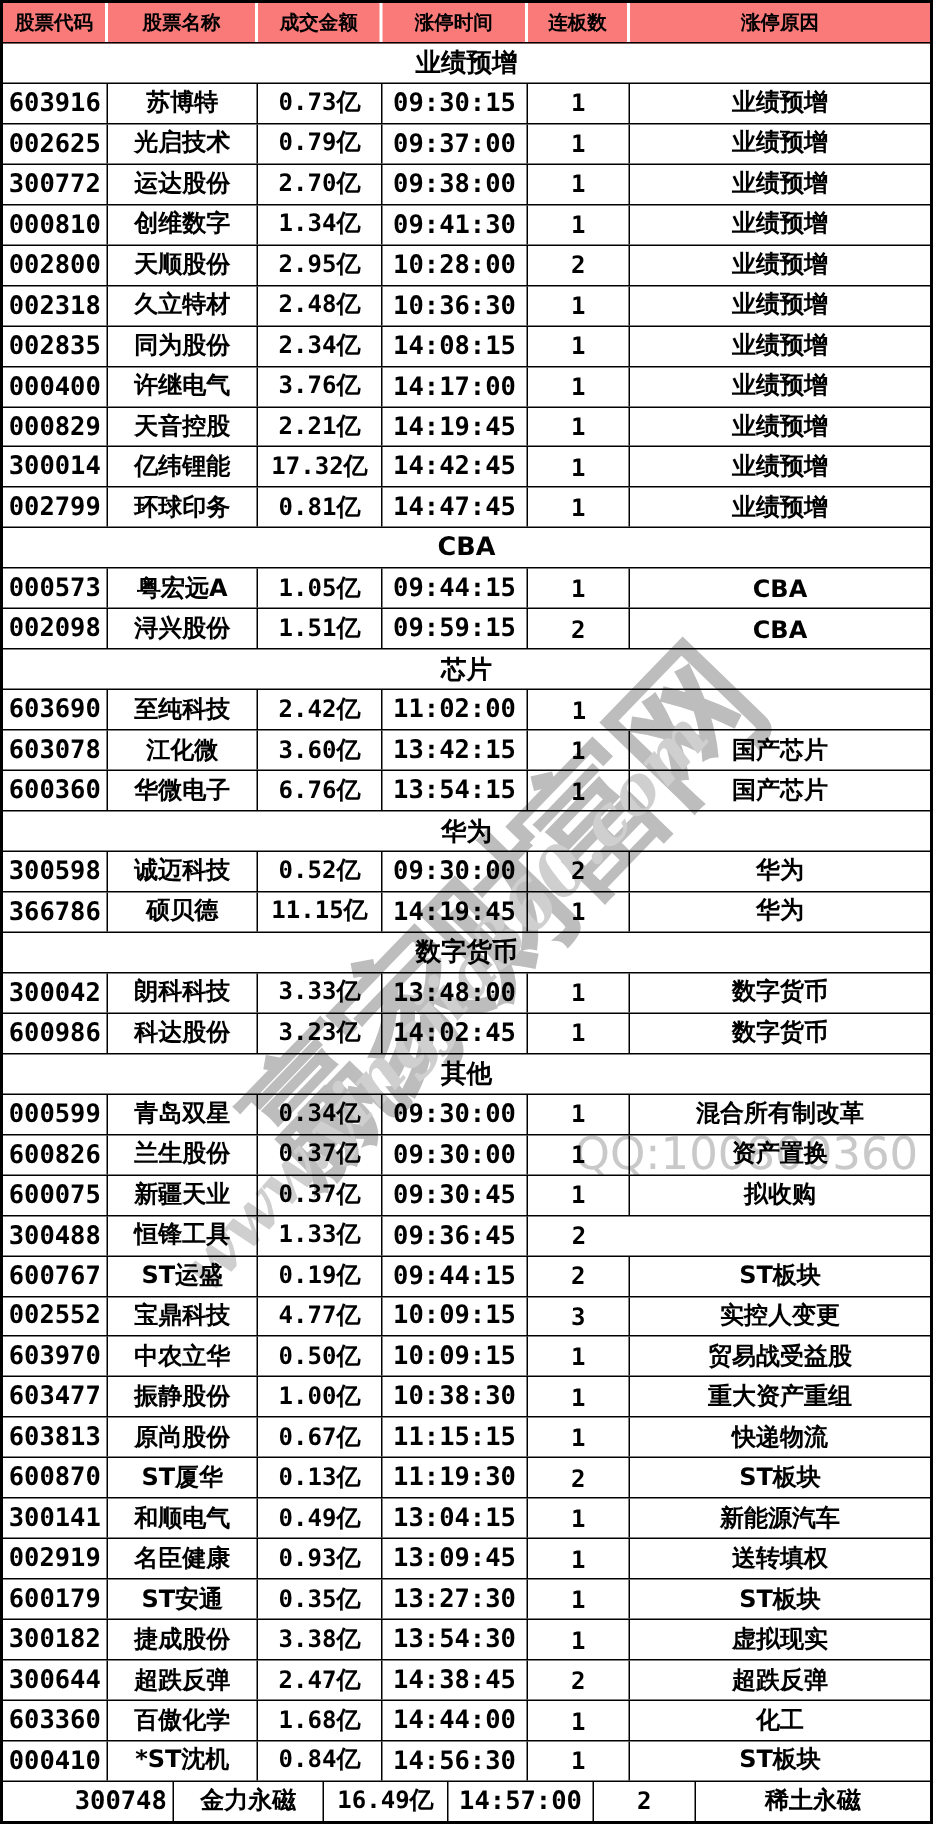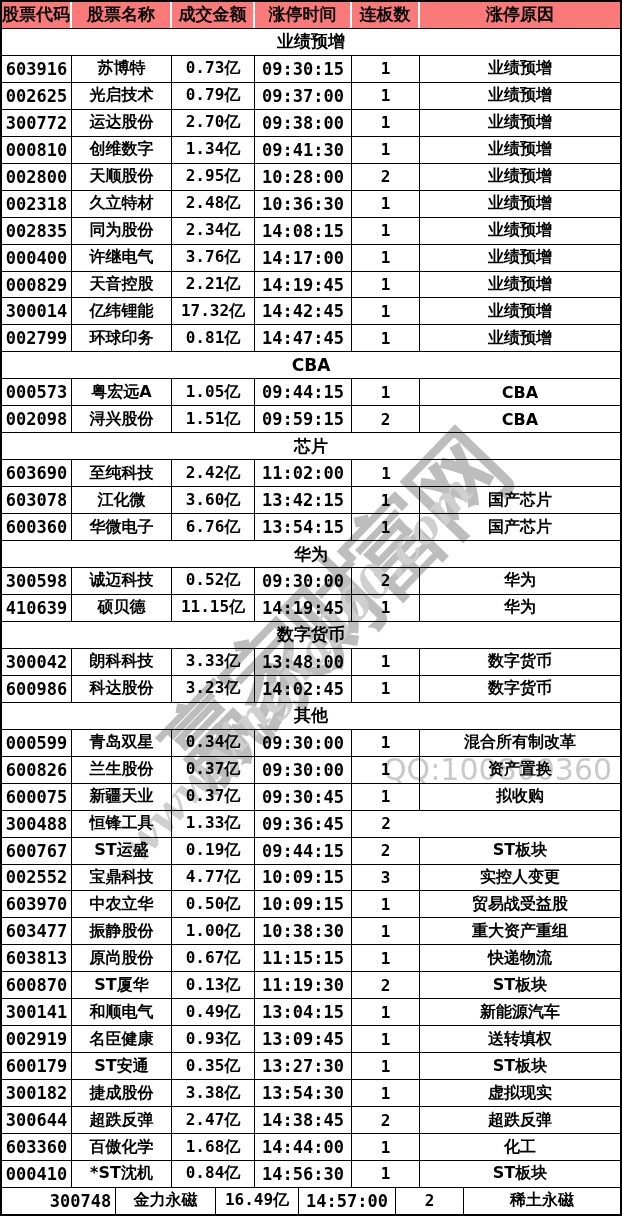--- a/index.html
+++ b/index.html
@@ -19,21 +19,21 @@
   }
   .row{
     flex:1 1 0;display:grid;
     grid-template-columns:70px 100px 83px 97px 68px 1fr;
     border-bottom:1px solid #000;min-height:0;
   }
   .row:last-child{border-bottom:none;margin-left:44px;}
   .header-row{background:#FA7A7A;}
   .hcell{
     display:flex;align-items:center;justify-content:center;
-    font-weight:bold;font-size:17px;color:#000;
+    font-weight:bold;font-size:13px;color:#000;
     border-right:2px solid #fff;overflow:hidden;white-space:nowrap;
   }
   .hcell:last-child{border-right:none;}
   .cell{
     display:flex;align-items:center;justify-content:center;
     font-weight:bold;font-size:16px;color:#000;
     border-right:1px solid #000;overflow:hidden;white-space:nowrap;
   }
   .cell:last-child{border-right:none;}
   .cell.c0,.cell.c3{font-family:"DejaVu Sans Mono","Liberation Mono",monospace;font-size:17px;}
@@ -214,21 +214,21 @@
       <div class="section-row">华为</div>
       <div class="row">
         <div class="cell c0">300598</div>
         <div class="cell c1">诚迈科技</div>
         <div class="cell c2">0.52亿</div>
         <div class="cell c3">09:30:00</div>
         <div class="cell c4">2</div>
         <div class="cell c5">华为</div>
       </div>
       <div class="row">
-        <div class="cell c0">410639</div>
+        <div class="cell c0">366786</div>
         <div class="cell c1">硕贝德</div>
         <div class="cell c2">11.15亿</div>
         <div class="cell c3">14:19:45</div>
         <div class="cell c4">1</div>
         <div class="cell c5">华为</div>
       </div>
       <div class="section-row">数字货币</div>
       <div class="row">
         <div class="cell c0">300042</div>
         <div class="cell c1">朗科科技</div>

